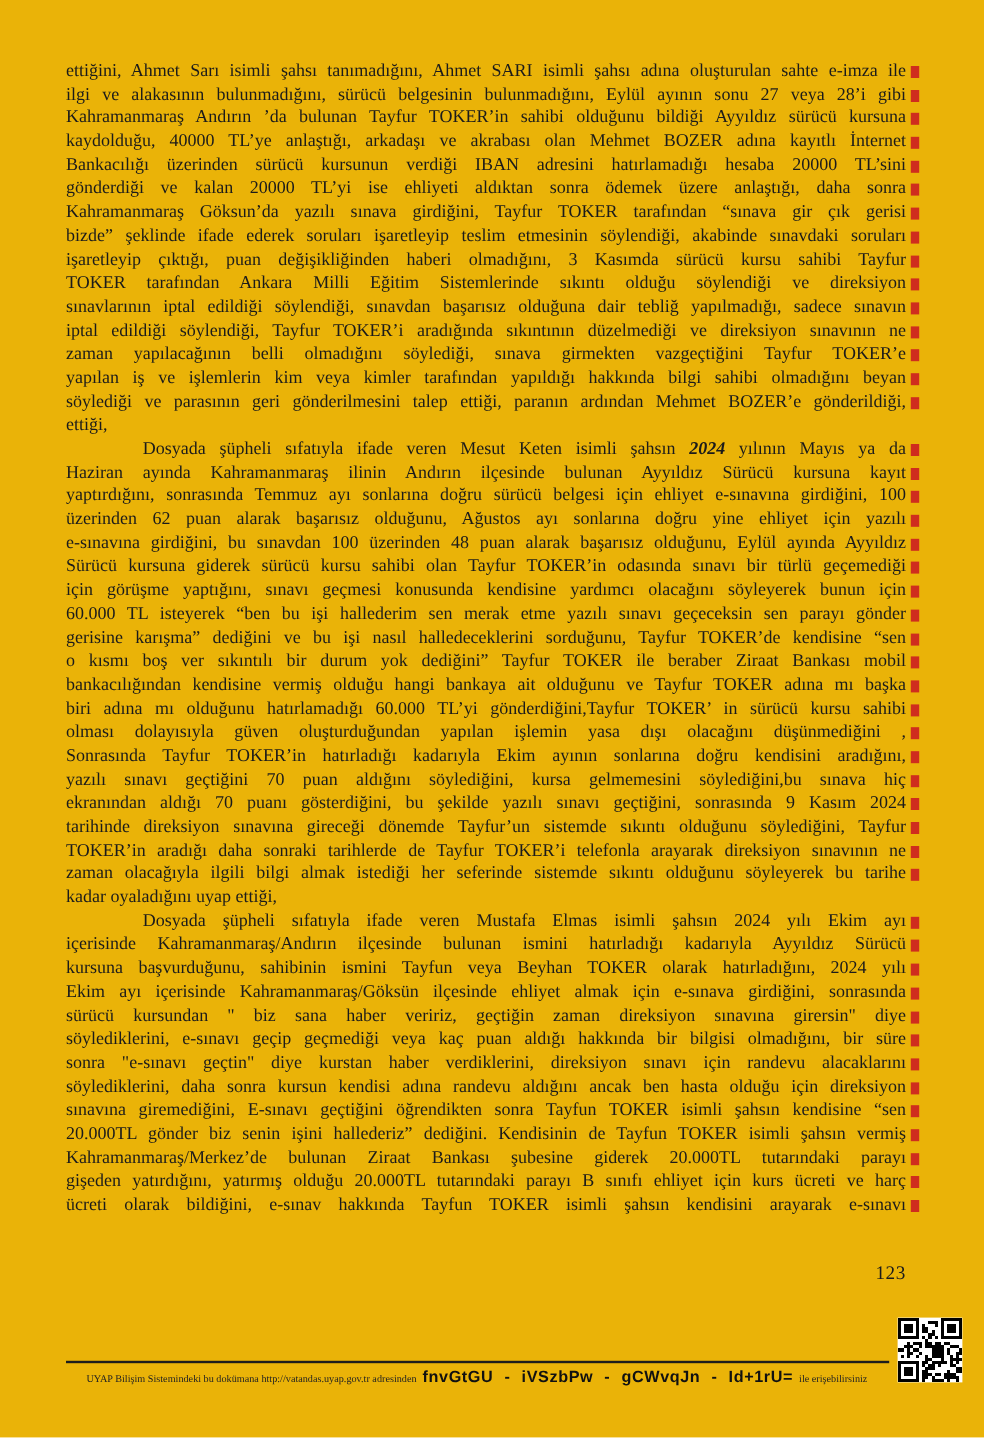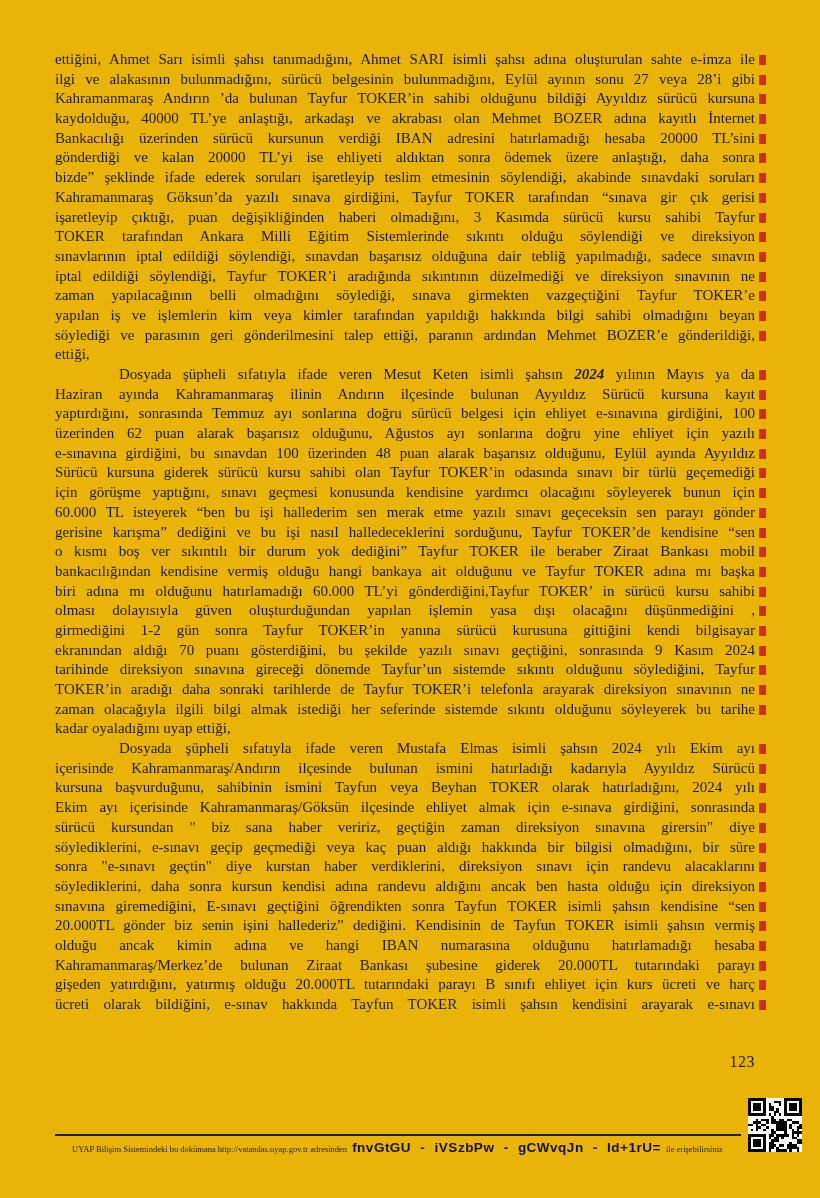--- a/index.html
+++ b/index.html
@@ -52,22 +52,22 @@
 <div class="page">
 
   <div class="body-text" id="body-text">
       <div class="para">
         <div class="line marked">ettiğini, Ahmet Sarı isimli şahsı tanımadığını, Ahmet SARI isimli şahsı adına oluşturulan sahte e-imza ile</div>
         <div class="line marked">ilgi ve alakasının bulunmadığını, sürücü belgesinin bulunmadığını, Eylül ayının sonu 27 veya 28’i gibi</div>
         <div class="line marked">Kahramanmaraş Andırın ’da bulunan Tayfur TOKER’in sahibi olduğunu bildiği Ayyıldız sürücü kursuna</div>
         <div class="line marked">kaydolduğu, 40000 TL’ye anlaştığı, arkadaşı ve akrabası olan Mehmet BOZER adına kayıtlı İnternet</div>
         <div class="line marked">Bankacılığı üzerinden sürücü kursunun verdiği IBAN adresini hatırlamadığı hesaba 20000 TL’sini</div>
         <div class="line marked">gönderdiği ve kalan 20000 TL’yi ise ehliyeti aldıktan sonra ödemek üzere anlaştığı, daha sonra</div>
+        <div class="line marked">Kahramanmaraş Göksun’da yazılı sınava girdiğini, Tayfur TOKER tarafından “sınava gir çık gerisi</div>
         <div class="line marked">bizde” şeklinde ifade ederek soruları işaretleyip teslim etmesinin söylendiği, akabinde sınavdaki soruları</div>
-        <div class="line marked">Kahramanmaraş Göksun’da yazılı sınava girdiğini, Tayfur TOKER tarafından “sınava gir çık gerisi</div>
         <div class="line marked">işaretleyip çıktığı, puan değişikliğinden haberi olmadığını, 3 Kasımda sürücü kursu sahibi Tayfur</div>
         <div class="line marked">TOKER tarafından Ankara Milli Eğitim Sistemlerinde sıkıntı olduğu söylendiği ve direksiyon</div>
         <div class="line marked">sınavlarının iptal edildiği söylendiği, sınavdan başarısız olduğuna dair tebliğ yapılmadığı, sadece sınavın</div>
         <div class="line marked">iptal edildiği söylendiği, Tayfur TOKER’i aradığında sıkıntının düzelmediği ve direksiyon sınavının ne</div>
         <div class="line marked">zaman yapılacağının belli olmadığını söylediği, sınava girmekten vazgeçtiğini Tayfur TOKER’e</div>
         <div class="line marked">yapılan iş ve işlemlerin kim veya kimler tarafından yapıldığı hakkında bilgi sahibi olmadığını beyan</div>
         <div class="line marked">söylediği ve parasının geri gönderilmesini talep ettiği, paranın ardından Mehmet BOZER’e gönderildiği,</div>
         <div class="line short">ettiği,</div>
       </div>
       <div class="para">
@@ -77,39 +77,39 @@
         <div class="line marked">üzerinden 62 puan alarak başarısız olduğunu, Ağustos ayı sonlarına doğru yine ehliyet için yazılı</div>
         <div class="line marked">e-sınavına girdiğini, bu sınavdan 100 üzerinden 48 puan alarak başarısız olduğunu, Eylül ayında Ayyıldız</div>
         <div class="line marked">Sürücü kursuna giderek sürücü kursu sahibi olan Tayfur TOKER’in odasında sınavı bir türlü geçemediği</div>
         <div class="line marked">için görüşme yaptığını, sınavı geçmesi konusunda kendisine yardımcı olacağını söyleyerek bunun için</div>
         <div class="line marked">60.000 TL isteyerek “ben bu işi hallederim sen merak etme yazılı sınavı geçeceksin sen parayı gönder</div>
         <div class="line marked">gerisine karışma” dediğini ve bu işi nasıl halledeceklerini sorduğunu, Tayfur TOKER’de kendisine “sen</div>
         <div class="line marked">o kısmı boş ver sıkıntılı bir durum yok dediğini” Tayfur TOKER ile beraber Ziraat Bankası mobil</div>
         <div class="line marked">bankacılığından kendisine vermiş olduğu hangi bankaya ait olduğunu ve Tayfur TOKER adına mı başka</div>
         <div class="line marked">biri adına mı olduğunu hatırlamadığı 60.000 TL’yi gönderdiğini,Tayfur TOKER’ in sürücü kursu sahibi</div>
         <div class="line marked">olması dolayısıyla güven oluşturduğundan yapılan işlemin yasa dışı olacağını düşünmediğini ,</div>
-        <div class="line marked">girmediğini 1-2 gün sonra Tayfur TOKER’in yanına sürücü kurusuna gittiğini kendi bilgisayar</div>
+        <div class="line marked">Sonrasında Tayfur TOKER’in hatırladığı kadarıyla Ekim ayının sonlarına doğru kendisini aradığını,</div>
+        <div class="line marked">yazılı sınavı geçtiğini 70 puan aldığını söylediğini, kursa gelmemesini söylediğini,bu sınava hiç</div>
         <div class="line marked">ekranından aldığı 70 puanı gösterdiğini, bu şekilde yazılı sınavı geçtiğini, sonrasında 9 Kasım 2024</div>
         <div class="line marked">tarihinde direksiyon sınavına gireceği dönemde Tayfur’un sistemde sıkıntı olduğunu söylediğini, Tayfur</div>
         <div class="line marked">TOKER’in aradığı daha sonraki tarihlerde de Tayfur TOKER’i telefonla arayarak direksiyon sınavının ne</div>
         <div class="line marked">zaman olacağıyla ilgili bilgi almak istediği her seferinde sistemde sıkıntı olduğunu söyleyerek bu tarihe</div>
         <div class="line short">kadar oyaladığını uyap ettiği,</div>
       </div>
       <div class="para">
         <div class="line indent marked">Dosyada şüpheli sıfatıyla ifade veren  Mustafa Elmas isimli şahsın  2024 yılı Ekim ayı</div>
         <div class="line marked">içerisinde Kahramanmaraş/Andırın ilçesinde bulunan ismini hatırladığı kadarıyla Ayyıldız Sürücü</div>
         <div class="line marked">kursuna başvurduğunu, sahibinin ismini Tayfun veya Beyhan TOKER olarak hatırladığını, 2024 yılı</div>
         <div class="line marked">Ekim ayı içerisinde Kahramanmaraş/Göksün ilçesinde ehliyet almak için e-sınava girdiğini, sonrasında</div>
         <div class="line marked">sürücü kursundan " biz sana haber veririz, geçtiğin zaman direksiyon sınavına girersin" diye</div>
         <div class="line marked">söylediklerini, e-sınavı geçip geçmediği veya kaç puan aldığı hakkında bir bilgisi olmadığını, bir süre</div>
         <div class="line marked">sonra "e-sınavı geçtin" diye kurstan haber verdiklerini, direksiyon sınavı için randevu alacaklarını</div>
         <div class="line marked">söylediklerini, daha sonra kursun kendisi adına randevu aldığını ancak ben hasta olduğu için direksiyon</div>
         <div class="line marked">sınavına giremediğini, E-sınavı geçtiğini öğrendikten sonra Tayfun TOKER isimli şahsın kendisine “sen</div>
         <div class="line marked">20.000TL gönder biz senin işini hallederiz” dediğini. Kendisinin de Tayfun TOKER isimli şahsın vermiş</div>
-        <div class="line marked">olduğu ancak kimin adına ve hangi IBAN numarasına olduğunu hatırlamadığı hesaba</div>
         <div class="line marked">Kahramanmaraş/Merkez’de bulunan Ziraat Bankası şubesine giderek 20.000TL tutarındaki parayı</div>
         <div class="line marked">gişeden yatırdığını, yatırmış olduğu 20.000TL tutarındaki parayı B sınıfı ehliyet için kurs ücreti ve harç</div>
         <div class="line marked">ücreti olarak bildiğini, e-sınav hakkında Tayfun TOKER isimli şahsın kendisini arayarak e-sınavı</div>
       </div>
     </div>
 
   <div class="page-number">123</div>
 
   <div class="footer-rule"></div>
 

